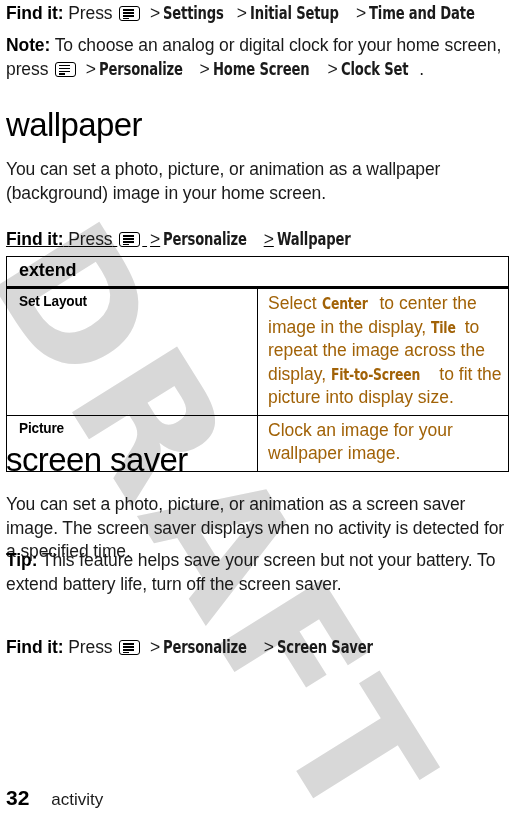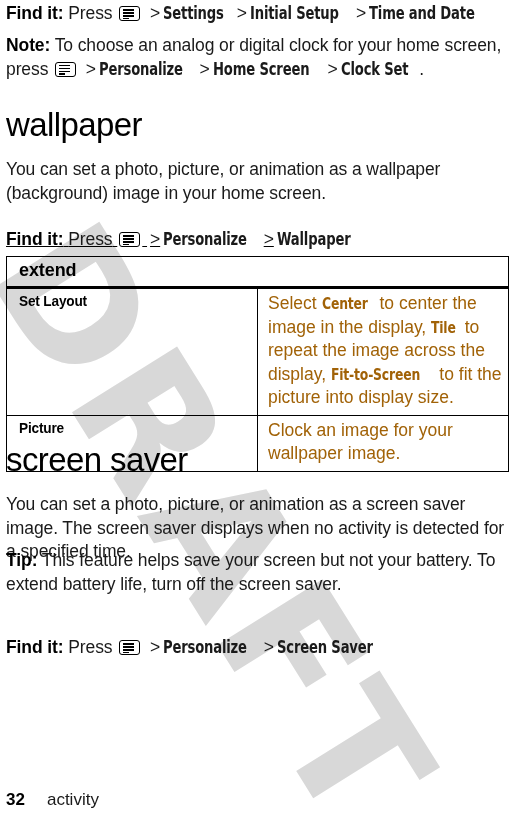--- a/index.html
+++ b/index.html
@@ -164,21 +164,21 @@
   .footer {
     position: absolute;
     left: 6px;
     bottom: 8px;
     width: 503px;
     font-size: 17px;
     color: #000;
   }
   .footer .pageno {
     font-weight: bold;
-    font-size: 17px;
+    font-size: 21px;
     margin-top: 8px;
   }
   .footer .chap {
     padding-left: 22px;
     font-size: 17px;
     color: #1a1a1a;
   }
 </style>
 </head>
 <body>

